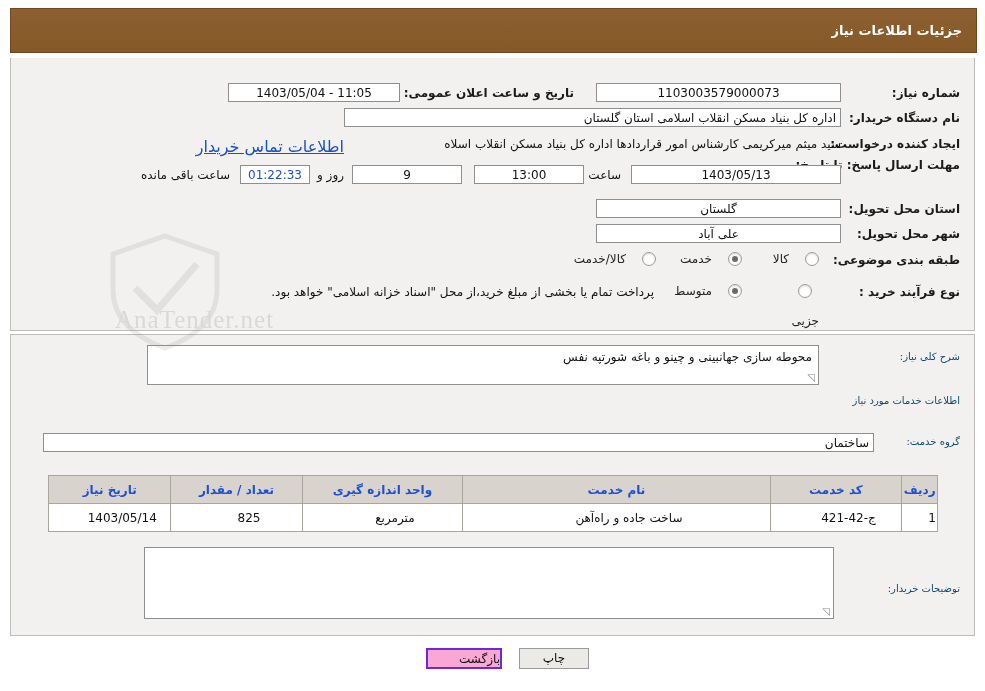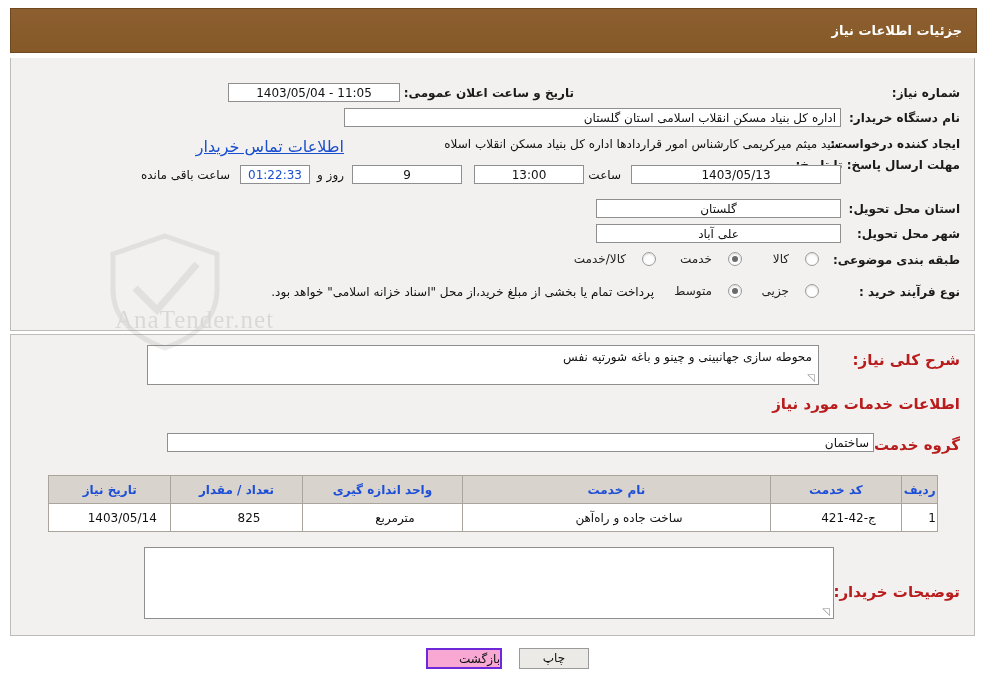--- a/index.html
+++ b/index.html
@@ -169,23 +169,23 @@
     line-height: 10px;
   }
   .boxtext {
     position: absolute;
     font-size: 12px;
     color: #111;
     white-space: nowrap;
   }
   .sec-title {
     position: absolute;
-    font-size: 15px;
-    font-weight: bold;
-    color: #b91c1c;
+    font-size: 10px;
+    font-weight: normal;
+    color: #0c4a6e;
   }
 
   
   table.svc {
     position: absolute;
     border-collapse: collapse;
     font-size: 12px;
     background: #fff;
   }
   table.svc th {
@@ -239,20 +239,21 @@
         <path d="M60 8 L112 26 L112 62 C112 92 88 110 60 120 C32 110 8 92 8 62 L8 26 Z"></path>
       </g>
       <path d="M30 60 L52 82 L92 36" stroke="#8d8d8d" stroke-width="7" fill="none"></path>
     </svg>
     <div class="wm-text">AnaTender.net</div>
   </div>
 
   <div class="panel">
 
     <div class="lbl" style="right:14px; top:28px;">شماره نیاز:</div>
+    <div class="fld" style="right:133px; top:25px; width:245px;">1103003579000073</div>
     <div class="lbl" style="right:400px; top:28px;">تاریخ و ساعت اعلان عمومی:</div>
     <div class="fld" style="right:574px; top:25px; width:172px;">11:05 - 1403/05/04</div>
 
     <div class="lbl" style="right:14px; top:53px;">نام دستگاه خریدار:</div>
     <div class="fld right" style="right:133px; top:50px; width:497px; text-align:right;">اداره کل بنیاد مسکن انقلاب اسلامی استان گلستان</div>
 
     <div class="lbl" style="right:14px; top:79px;">ایجاد کننده درخواست:</div>
     <div class="plain" style="right:133px; top:79px;">سید میثم میرکریمی کارشناس امور قراردادها اداره کل بنیاد مسکن انقلاب اسلاه</div>
     <div class="plain" style="right:630px; top:79px;">
       <span class="link">اطلاعات تماس خریدار</span>
@@ -281,21 +282,21 @@
     <div class="radio-wrap" style="right:232px; top:194px;">
       <span class="radio on"></span>
       <span>خدمت</span>
     </div>
     <div class="radio-wrap" style="right:318px; top:194px;">
       <span class="radio"></span>
       <span>کالا/خدمت</span>
     </div>
 
     <div class="lbl" style="right:14px; top:227px;">نوع فرآیند خرید :</div>
-    <div class="radio-wrap" style="right:155px; top:226px;">
+    <div class="radio-wrap" style="right:155px; top:226px;flex-direction:column;">
       <span class="radio"></span>
       <span>جزیی</span>
     </div>
     <div class="radio-wrap" style="right:232px; top:226px;">
       <span class="radio on"></span>
       <span>متوسط</span>
     </div>
     <div class="plain" style="right:320px; top:227px;">پرداخت تمام یا بخشی از مبلغ خرید،از محل "اسناد خزانه اسلامی" خواهد بود.</div>
   </div>
 
@@ -303,21 +304,21 @@
 
     <div class="sec-title" style="right:14px; top:16px;">شرح کلی نیاز:</div>
     <div class="bigbox" style="right:155px; top:10px; width:672px; height:40px;">
       <div class="boxtext" style="right:6px; top:4px;">محوطه سازی جهانبینی و چینو و باغه شورتپه نفس</div>
       <div class="resizer">◹</div>
     </div>
 
     <div class="sec-title" style="right:14px; top:60px;">اطلاعات خدمات مورد نیاز</div>
 
     <div class="sec-title" style="right:14px; top:101px;">گروه خدمت:</div>
-    <div class="fld right" style="right:100px; top:98px; width:707px; text-align:right;">ساختمان</div>
+    <div class="fld right" style="right:100px; top:98px; width:831px; text-align:right;">ساختمان</div>
 
     <table class="svc" style="right:36px; top:140px; width:890px;">
       <thead>
         <tr>
           <th style="width:30px;">ردیف</th>
           <th style="width:130px;">کد خدمت</th>
           <th style="width:310px;">نام خدمت</th>
           <th style="width:160px;">واحد اندازه گیری</th>
           <th style="width:130px;">تعداد / مقدار</th>
           <th style="width:120px;">تاریخ نیاز</th>

